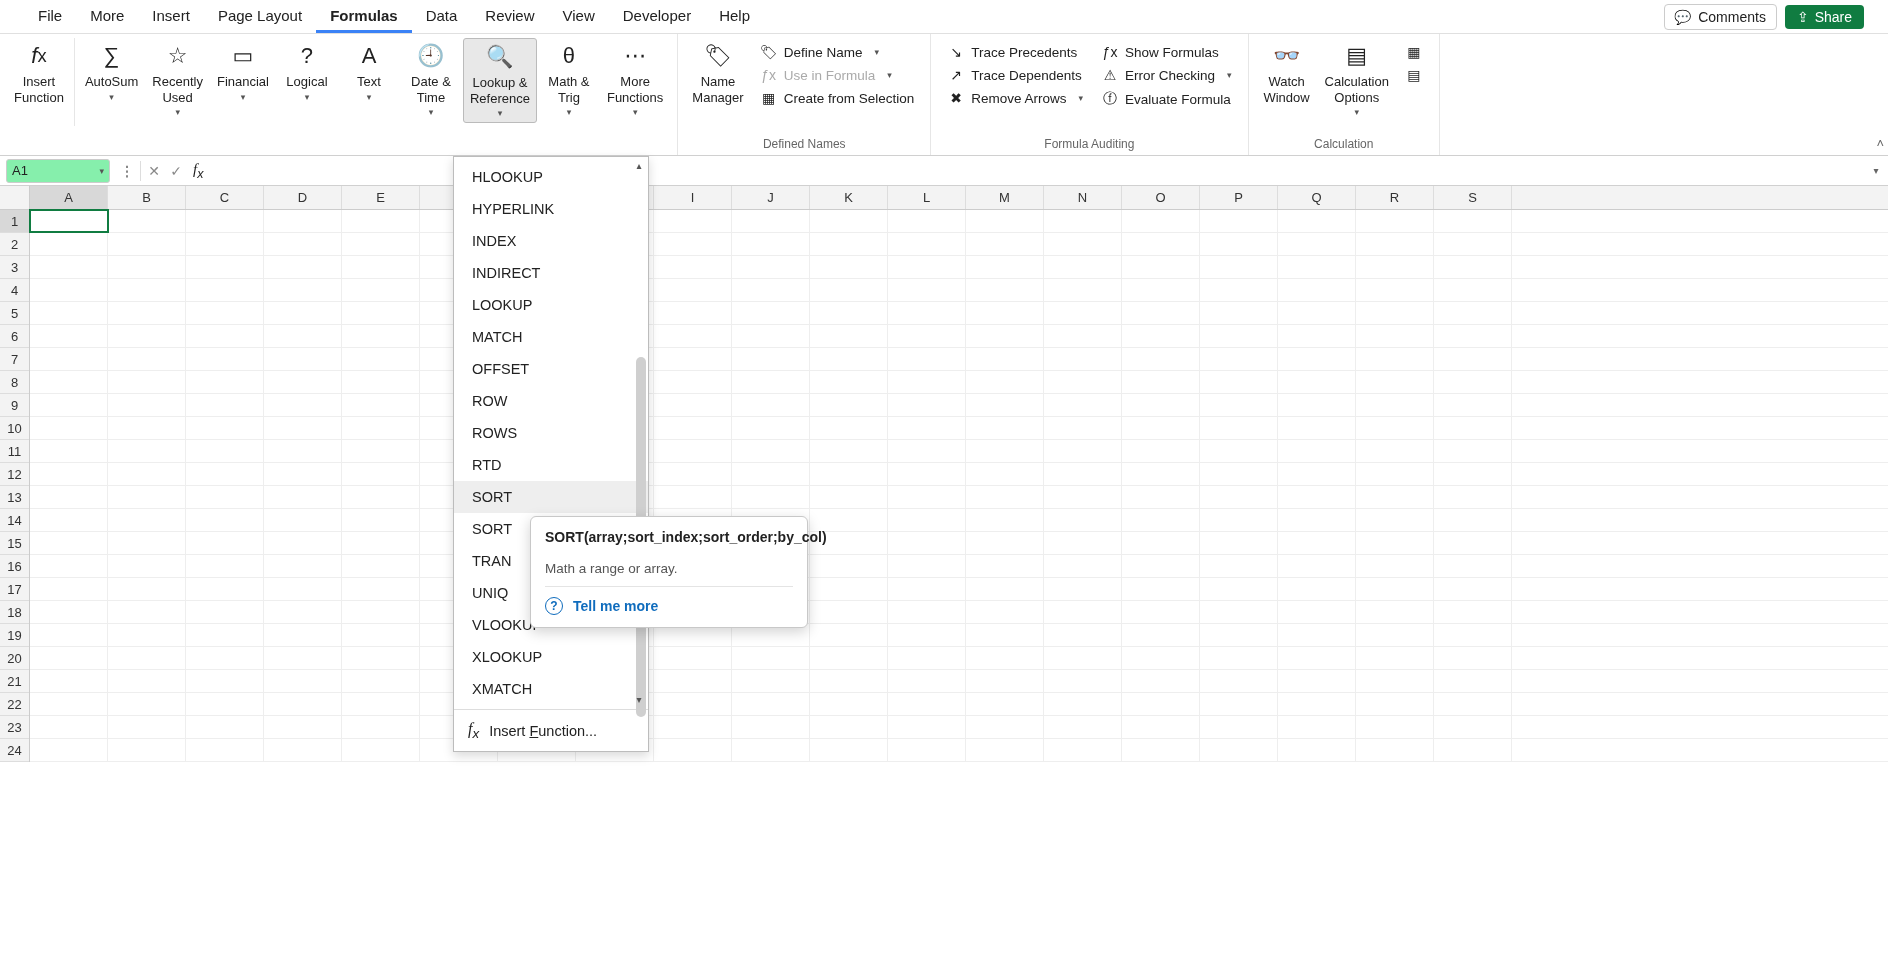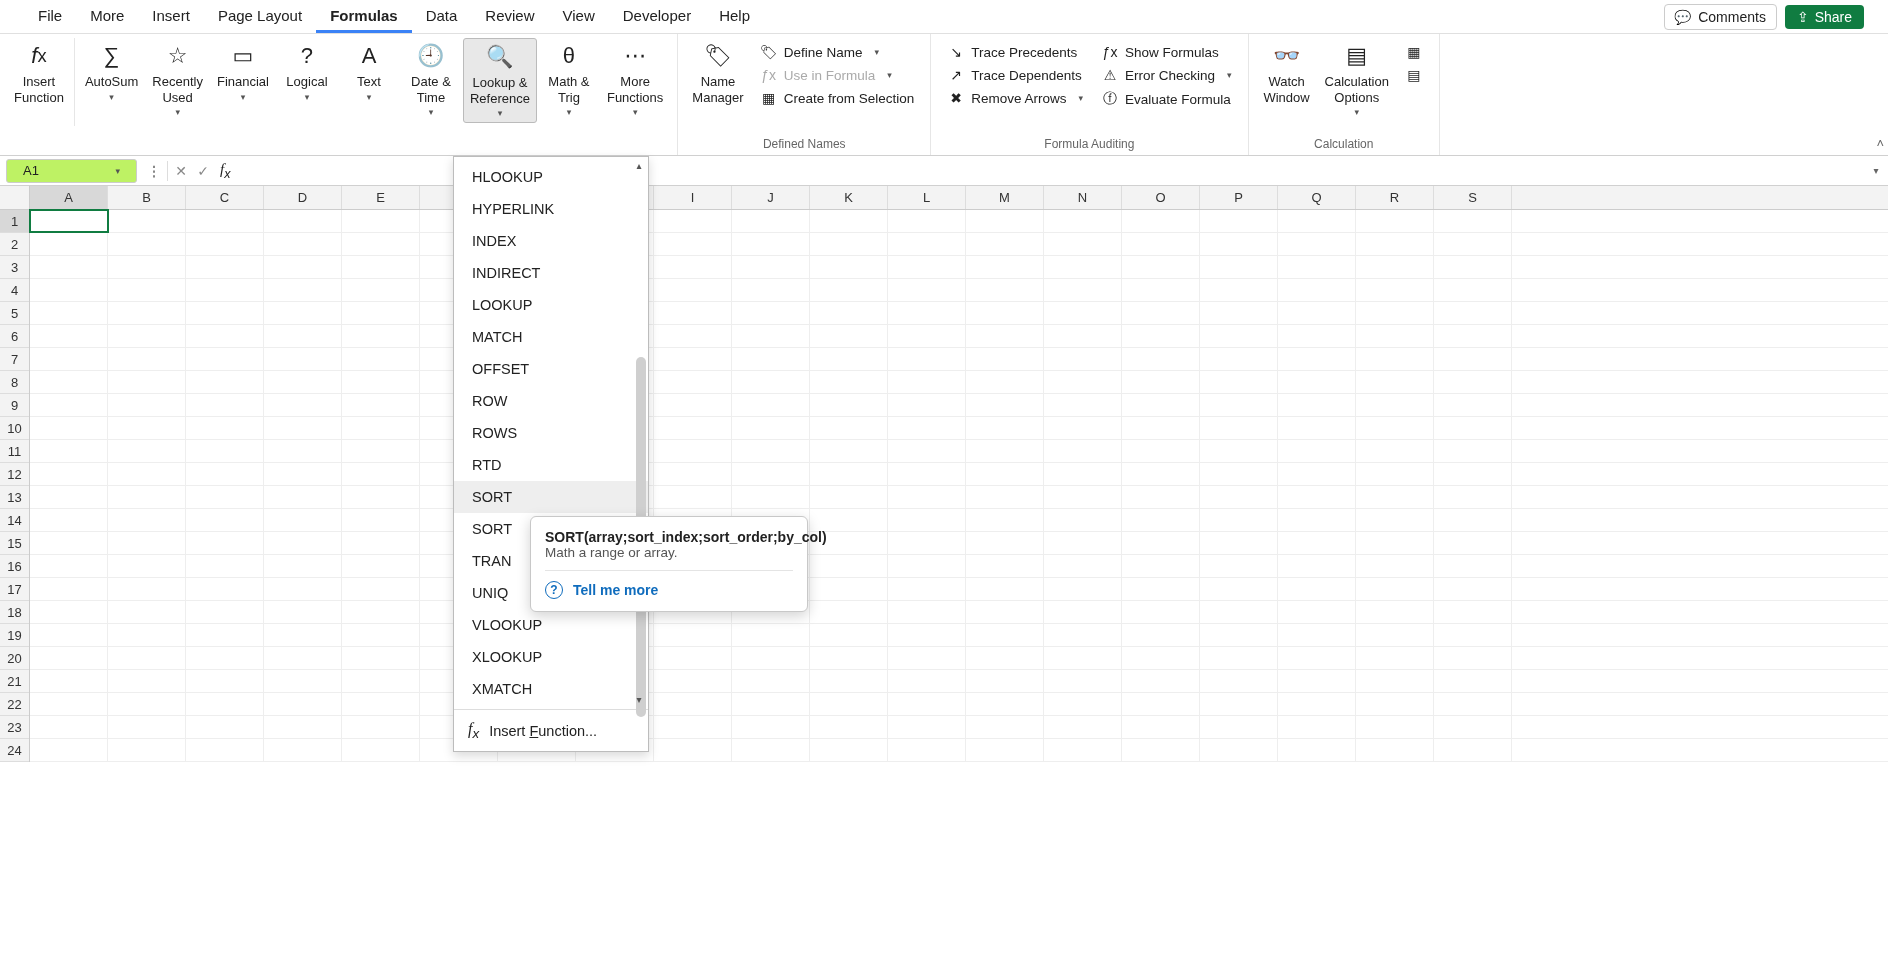--- a/index.html
+++ b/index.html
@@ -29,21 +29,21 @@
 .stack { display:flex; flex-direction:column; gap:3px; padding:4px 4px; }
 .stack .row-btn { display:flex; align-items:center; gap:6px; font-size:13.5px; padding:2px 4px; cursor:pointer; border-radius:3px; white-space:nowrap; }
 .stack .row-btn.disabled { color:#aaa; }
 .stack .row-btn .icn { width:18px; text-align:center; font-size:14px; }
 .row-caret { margin-left:6px; font-size:9px; color:#555; }
 
 .ribbon-collapsebtn { position:absolute; right:4px; bottom:4px; font-size:13px; cursor:pointer; color:#666; }
 
 
 .formula-bar { display:flex; align-items:center; height:30px; border-bottom:1px solid #d0d0d0; }
-.namebox { width:131px; border:1px solid #ccc; border-radius:3px; margin:0 6px; height:24px; display:flex; align-items:center; padding:0 16px; font-size:13px; background:#bef264; position:relative;}
+.namebox { width:104px; border:1px solid #ccc; border-radius:3px; margin:0 6px; height:24px; display:flex; align-items:center; padding:0 5px; font-size:13px; background:#86efac; position:relative;}
 .namebox .nb-caret { margin-left:auto; font-size:9px; color:#555; }
 .fbar-sep { width:1px; height:20px; background:#ddd; margin:0 2px; }
 .fbar-btn { width:22px; text-align:center; color:#888; font-size:14px; cursor:pointer; }
 .fbar-btn.more { font-weight:bold; }
 .fx { font-style:italic; font-family:'Times New Roman',serif; font-size:15px; padding:0 6px; }
 .formula-input { flex:1; height:24px; border:none; outline:none; padding:0 6px; font-size:13px; }
 .fbar-expand { width:18px; text-align:center; color:#666; font-size:10px; cursor:pointer; padding-right:6px;}
 
 
 .grid-wrap { position:relative; }
@@ -68,21 +68,21 @@
 .dropdown .scrollbar { position:absolute; right:2px; top:200px; width:10px; height:360px; background:#cfcfcf; border-radius:5px; }
 .dropdown .items { padding:4px 0; max-height:570px; overflow:hidden; }
 .dropdown .item { padding:8px 18px; font-size:14.5px; cursor:pointer; }
 .dropdown .item:hover, .dropdown .item.hover { background:#eee; }
 .dropdown .footer { border-top:1px solid #ddd; padding:10px 14px; font-size:14.5px; display:flex; align-items:center; gap:10px; cursor:pointer; }
 .dropdown .footer .fx2 { font-style:italic; font-family:'Times New Roman',serif; font-size:16px; }
 .dropdown .footer .u { text-decoration:underline; }
 
 
 .tooltip { position:absolute; left:530px; top:516px; width:278px; background:#fff; border:1px solid #c8c8c8; border-radius:6px; box-shadow:0 4px 14px rgba(0,0,0,0.18); z-index:60; padding:12px 14px 12px 14px; }
-.tooltip .tt-title { font-weight:600; font-size:14px; margin-bottom:0;text-align:right; }
+.tooltip .tt-title { font-weight:600; font-size:14px; margin-bottom:16px;text-align:right; }
 .tooltip .tt-desc { font-size:13.5px; color:#555; padding-bottom:10px; border-bottom:1px solid #e4e4e4; }
 .tooltip .tt-link { display:flex; align-items:center; gap:10px; padding-top:10px; color:#0f6cbd; font-weight:600; font-size:14px; cursor:pointer; }
 .tooltip .tt-link .q { width:18px; height:18px; border:1.5px solid #0f6cbd; border-radius:50%; display:flex; align-items:center; justify-content:center; font-size:12px; }
 </style>
 </head>
 <body>
 
 <div class="tabs">
   <div class="tab">File</div>
   <div class="tab">More</div>

